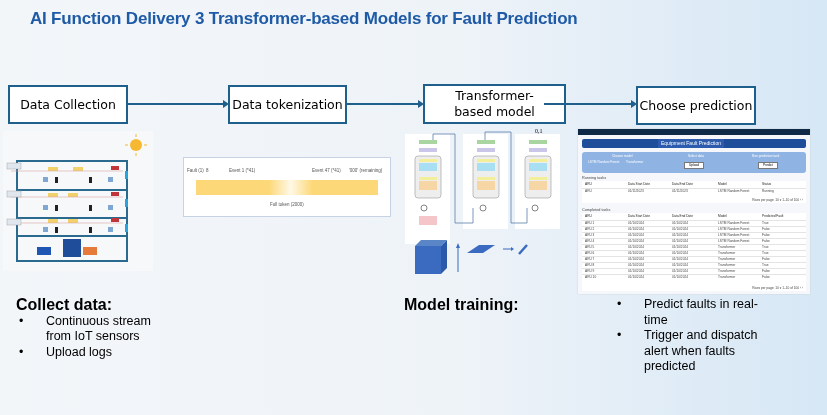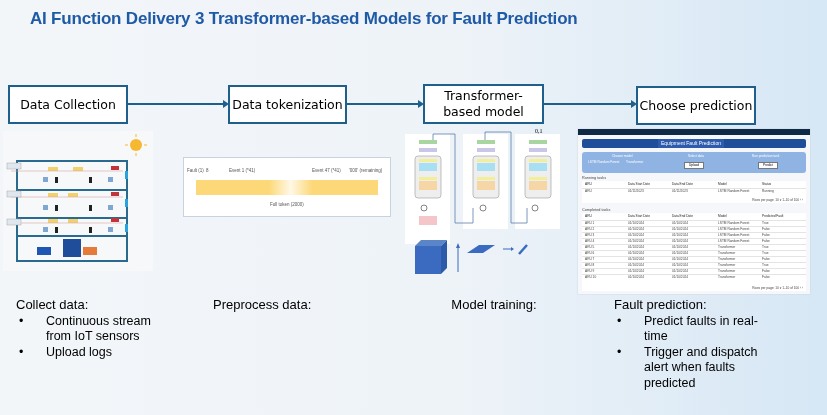--- a/index.html
+++ b/index.html
@@ -6,21 +6,21 @@
   body{width:827px;height:415px;overflow:hidden;position:relative;
     background:linear-gradient(90deg,#f3f6f9 0%,#eef3f8 55%,#d6e7f5 100%);
     font-family:"Liberation Sans",sans-serif;color:#000;}
   .title{position:absolute;left:30px;top:9px;font-size:17px;font-weight:bold;color:#1f5aa6;
     font-family:"Liberation Sans",sans-serif;letter-spacing:-0.2px;}
   .stage{position:absolute;background:#fff;border:2px solid #1f5f8b;display:flex;align-items:center;justify-content:center;
     text-align:center;font-size:12.5px;line-height:16px;box-sizing:border-box;font-family:"DejaVu Sans",sans-serif;}
   .arrow{position:absolute;height:2px;background:#1f5f8b;}
   .arrow::after{content:"";position:absolute;right:-2px;top:-3px;border-left:6px solid #1f5f8b;border-top:4px solid transparent;border-bottom:4px solid transparent;}
   .desc{position:absolute;font-size:12.5px;line-height:15.5px;}
-  .desc h4{margin:0 0 1px 0;font-size:13px;font-weight:normal;}
+  .desc h4{margin:0 0 1px 0;font-size:16px;font-weight:bold;}
   .desc ul{margin:0;padding:0;list-style:none;}
   .desc li{position:relative;padding-left:30px;}
   .desc li::before{content:"•";position:absolute;left:3px;top:0;}
   
   .building{position:absolute;left:3px;top:131px;width:150px;height:140px;background:#f7f8fa;}
   
   .tok{position:absolute;left:183px;top:157px;width:206px;height:58px;background:#fff;border:1px solid #c7d3e3;}
   .tok .bar{position:absolute;left:12px;top:22px;width:182px;height:15px;
     background:linear-gradient(90deg,#fcd878 0%,#fcd878 40%,#fff8e6 52%,#fcd878 64%,#fcd878 100%);}
   .tok .lbl{position:absolute;font-size:4.5px;color:#555;white-space:nowrap;}
@@ -40,21 +40,21 @@
 <div class="title">AI Function Delivery 3 Transformer-based Models for Fault Prediction</div>
 
 <div class="stage" style="left:8px;top:85px;width:120px;height:39px;">
     <span>Data Collection</span>
   </div>
 <div class="arrow" style="left:128px;top:103px;width:99px;"></div>
 <div class="stage" style="left:228px;top:85px;width:119px;height:39px;">
     <span>Data tokenization</span>
   </div>
 <div class="arrow" style="left:347px;top:103px;width:75px;"></div>
-<div class="stage" style="left:423px;top:84px;width:121px;height:40px;">
+<div class="stage" style="left:423px;top:84px;width:143px;height:40px;">
     <span style="display:block;width:100px;">Transformer-based model</span>
   </div>
 <div class="arrow" style="left:544px;top:103px;width:91px;"></div>
 <div class="stage" style="left:636px;top:86px;width:120px;height:39px;">
     <span>Choose prediction</span>
   </div>
 
 <div class="building">
   <svg width="150" height="140" viewBox="0 0 150 140">
     <circle cx="133" cy="14" r="6" fill="#f6b830"></circle>
@@ -280,24 +280,22 @@
 </div>
 
 <div class="desc" style="left:16px;top:297px;width:150px;">
   <h4>Collect data:</h4>
   <ul>
     <li>Continuous stream from IoT sensors</li>
     <li>Upload logs</li>
   </ul>
 </div>
 <div class="desc" style="left:213px;top:297px;width:175px;">
-  <h4>Preprocess data:</h4>
-</div>
-<div class="desc" style="left:404px;top:297px;width:180px;text-align:center;">
+</div>
+<div class="desc" style="left:404px;top:297px;width:180px;">
   <h4>Model training:</h4>
 </div>
 <div class="desc" style="left:614px;top:297px;width:165px;">
-  <h4>Fault prediction:</h4>
   <ul>
     <li>Predict faults in real-time</li>
     <li>Trigger and dispatch alert when faults predicted</li>
   </ul>
 </div>
 
 </body></html>

